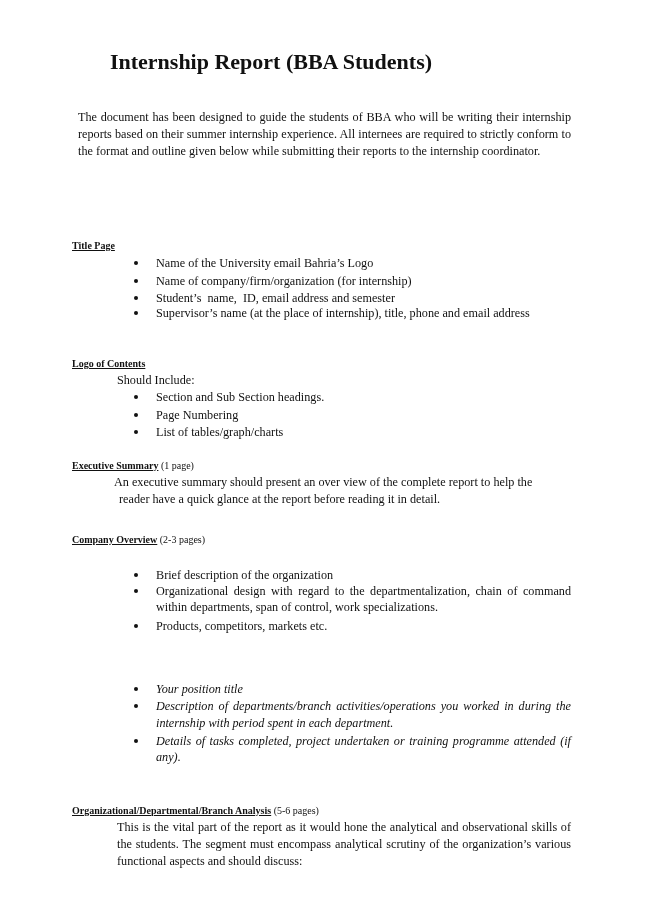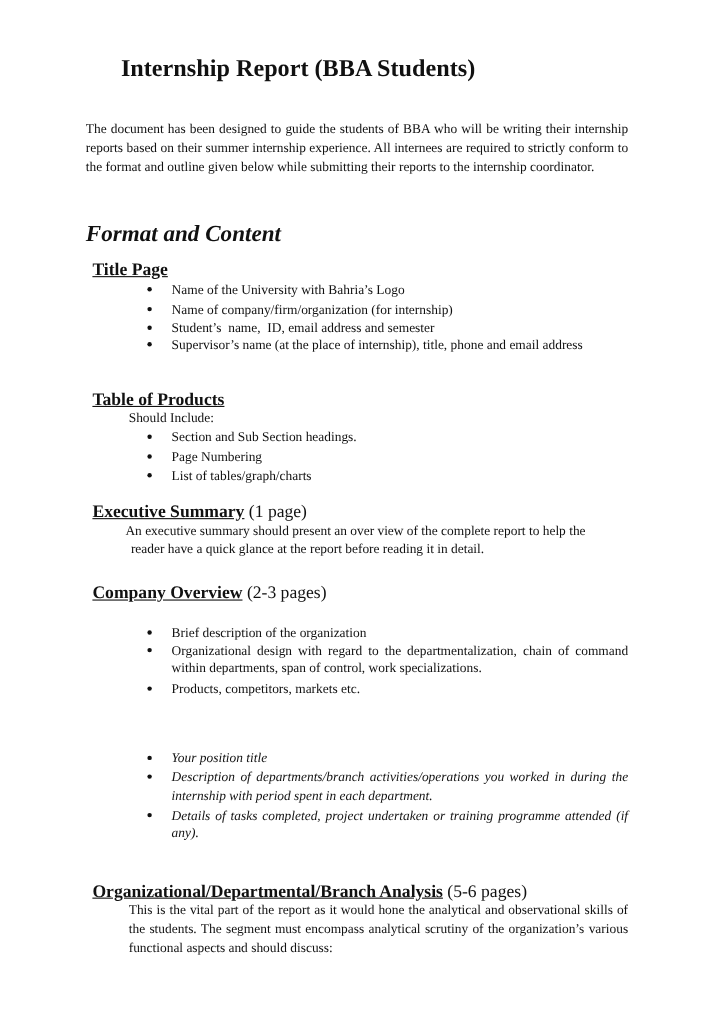--- a/index.html
+++ b/index.html
@@ -15,53 +15,52 @@
   }
   .intro {
     position: absolute; left: 78px; top: 109px; width: 493px;
     font-size: 12.2px; line-height: 17px; text-align: justify; text-align-last: left;
   }
   .h-format {
     position: absolute; left: 78px; top: 199px;
     font-size: 21px; font-weight: bold; font-style: italic; line-height: 26px;
   }
   .sec-head {
-    position: absolute; left: 84px; font-size: 16px; line-height: 17px; white-space: nowrap;
+    position: absolute; left: 72px; font-size: 10px; line-height: 17px; white-space: nowrap;
   }
   .sec-head .u { font-weight: bold; text-decoration: underline; }
   .bullets { position: absolute; left: 130px; width: 441px; font-size: 12.2px; line-height: 16.5px; }
   .bullets .li { position: relative; padding-left: 26px; text-align: justify; text-align-last: left; }
   .bullets .dot {
     position: absolute; left: 4px; top: 6px; width: 4px; height: 4px; border-radius: 50%; background: #111;
   }
   .para { position: absolute; font-size: 12.2px; line-height: 17px; text-align: justify; text-align-last: left; }
 </style>
 </head>
 <body>
 
 <div class="page">
 
   <div class="title">Internship Report (BBA Students)</div>
 
   <div class="intro">The document has been designed to guide the students of BBA who will be writing their internship reports based on their summer internship experience. All internees are required to strictly conform to the format and outline given below while submitting their reports to the internship coordinator.</div>
 
-  <div class="h-format">Format and Content</div>
 
   <div class="sec-head" style="top:237px;">
     <span class="u">Title Page</span>
   </div>
   <div class="bullets" style="top:255px;">
-    <div class="li" style="margin-bottom:1.5px"><span class="dot"></span><span>Name of the University with Bahria’s Logo</span></div>
+    <div class="li" style="margin-bottom:1.5px"><span class="dot"></span><span>Name of the University email Bahria’s Logo</span></div>
     <div class="li" style="margin-bottom:0px"><span class="dot"></span><span>Name of company/firm/organization (for internship)</span></div>
     <div class="li" style="margin-bottom:-1.5px"><span class="dot"></span><span style="white-space:pre">Student’s  name,  ID, email address and semester</span></div>
     <div class="li"><span class="dot"></span><span>Supervisor’s name (at the place of internship), title, phone and email address</span></div>
   </div>
 
   <div class="sec-head" style="top:355px;">
-    <span class="u">Table of Products</span>
+    <span class="u">Logo of Contents</span>
   </div>
   <div class="para" style="top:372px; left:117px;">Should Include:</div>
   <div class="bullets" style="top:389px;">
     <div class="li" style="margin-bottom:1px"><span class="dot"></span><span>Section and Sub Section headings.</span></div>
     <div class="li" style="margin-bottom:1px"><span class="dot"></span><span>Page Numbering</span></div>
     <div class="li"><span class="dot"></span><span>List of tables/graph/charts</span></div>
   </div>
 
   <div class="sec-head" style="top:457px;">
     <span class="u">Executive Summary</span><span> (1 page)</span>

